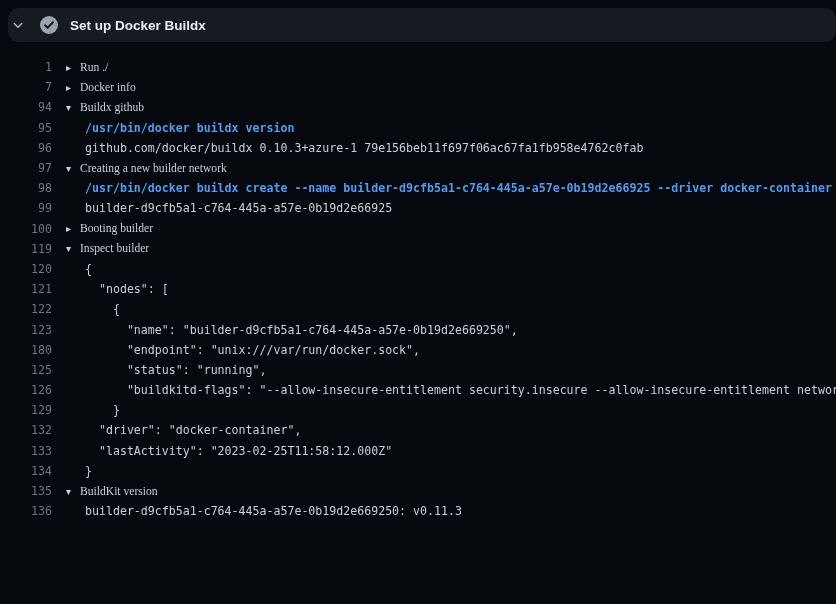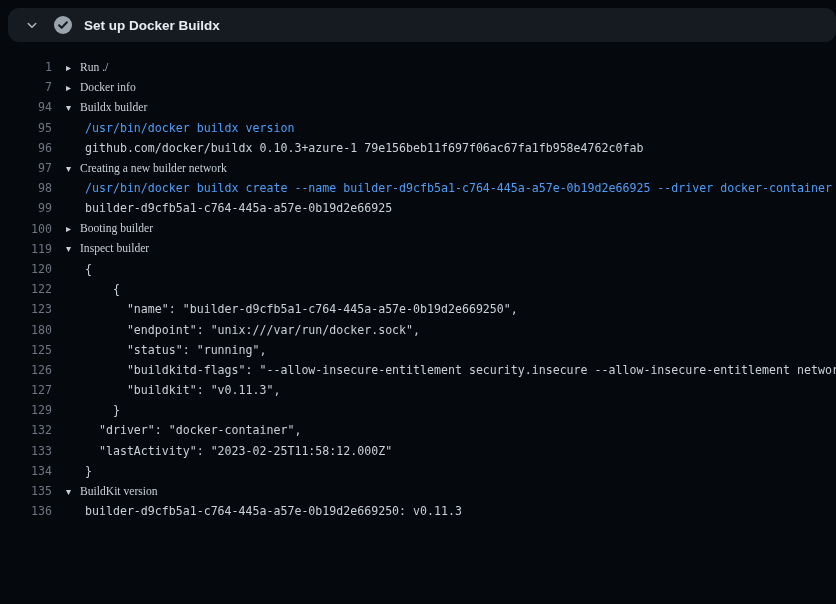--- a/index.html
+++ b/index.html
@@ -13,21 +13,21 @@
     font-family: "Liberation Sans", sans-serif;
   }
   .step-header {
     margin: 8px 0 0 8px;
     width: calc(100% - 8px);
     height: 34px;
     background: var(--header_bg, #161b22);
     border-radius: 11px;
     display: flex;
     align-items: center;
-    padding-left: 16px;
+    padding-left: 2px;
     cursor: pointer;
   }
   .chev {
     width: 16px; height: 16px;
     display: inline-flex; align-items: center; justify-content: center;
     color: var(--chevron, #afb8c1);
   }
   .check {
     width: 18px; height: 18px;
     margin-left: 14px;
@@ -67,21 +67,21 @@
     color: var(--log_text, #c9d1d9);
   }
   .content.output {
     margin-left: 33px;
     color: var(--log_text, #c9d1d9);
     text-align: right;
   }
   .content.command {
     margin-left: 33px;
     color: var(--command_blue, #4f9df7);
-    font-weight: 400;
+    font-weight: 700;
   }
 </style>
 </head>
 <body>
 
 <div>
   <div class="step-header">
     <span class="chev">
       <svg width="12" height="12" viewBox="0 0 16 16" fill="none">
         <path d="M3 6l5 5 5-5" stroke="currentColor" stroke-width="2" stroke-linecap="round" stroke-linejoin="round"></path>
@@ -92,35 +92,35 @@
         <circle cx="8" cy="8" r="8" fill="var(--check_circle, #9ba3ad)"></circle>
         <path d="M4.5 8.2l2.3 2.3 4.7-4.9" stroke="var(--check_mark, #161b22)" stroke-width="1.8" fill="none" stroke-linecap="round" stroke-linejoin="round"></path>
       </svg>
     </span>
     <span class="step-title">Set up Docker Buildx</span>
   </div>
 
   <div class="log-body">
       <div class="log-line"><span class="num">1</span><span class="content group"><span class="tri">▸</span><span>Run ./</span></span></div>
       <div class="log-line"><span class="num">7</span><span class="content group"><span class="tri">▸</span><span>Docker info</span></span></div>
-      <div class="log-line"><span class="num">94</span><span class="content group"><span class="tri">▾</span><span>Buildx builder</span></span></div>
+      <div class="log-line"><span class="num">94</span><span class="content group"><span class="tri">▾</span><span>Buildx github</span></span></div>
       <div class="log-line"><span class="num">95</span><span class="content command">/usr/bin/docker buildx version</span></div>
       <div class="log-line"><span class="num">96</span><span class="content output">github.com/docker/buildx 0.10.3+azure-1 79e156beb11f697f06ac67fa1fb958e4762c0fab</span></div>
       <div class="log-line"><span class="num">97</span><span class="content group"><span class="tri">▾</span><span>Creating a new builder network</span></span></div>
       <div class="log-line"><span class="num">98</span><span class="content command">/usr/bin/docker buildx create --name builder-d9cfb5a1-c764-445a-a57e-0b19d2e66925 --driver docker-container</span></div>
       <div class="log-line"><span class="num">99</span><span class="content output">builder-d9cfb5a1-c764-445a-a57e-0b19d2e66925</span></div>
       <div class="log-line"><span class="num">100</span><span class="content group"><span class="tri">▸</span><span>Booting builder</span></span></div>
       <div class="log-line"><span class="num">119</span><span class="content group"><span class="tri">▾</span><span>Inspect builder</span></span></div>
       <div class="log-line"><span class="num">120</span><span class="content output">{</span></div>
+      <div class="log-line"><span class="num">121</span><span class="content output">  "nodes": [</span></div>
       <div class="log-line"><span class="num">122</span><span class="content output">    {</span></div>
       <div class="log-line"><span class="num">123</span><span class="content output">      "name": "builder-d9cfb5a1-c764-445a-a57e-0b19d2e669250",</span></div>
       <div class="log-line"><span class="num">180</span><span class="content output">      "endpoint": "unix:///var/run/docker.sock",</span></div>
       <div class="log-line"><span class="num">125</span><span class="content output">      "status": "running",</span></div>
       <div class="log-line"><span class="num">126</span><span class="content output">      "buildkitd-flags": "--allow-insecure-entitlement security.insecure --allow-insecure-entitlement network</span></div>
-      <div class="log-line"><span class="num">127</span><span class="content output">      "buildkit": "v0.11.3",</span></div>
       <div class="log-line"><span class="num">129</span><span class="content output">    }</span></div>
       <div class="log-line"><span class="num">132</span><span class="content output">  "driver": "docker-container",</span></div>
       <div class="log-line"><span class="num">133</span><span class="content output">  "lastActivity": "2023-02-25T11:58:12.000Z"</span></div>
       <div class="log-line"><span class="num">134</span><span class="content output">}</span></div>
       <div class="log-line"><span class="num">135</span><span class="content group"><span class="tri">▾</span><span>BuildKit version</span></span></div>
       <div class="log-line"><span class="num">136</span><span class="content output">builder-d9cfb5a1-c764-445a-a57e-0b19d2e669250: v0.11.3</span></div>
     </div>
 </div>
 
 </body></html>

